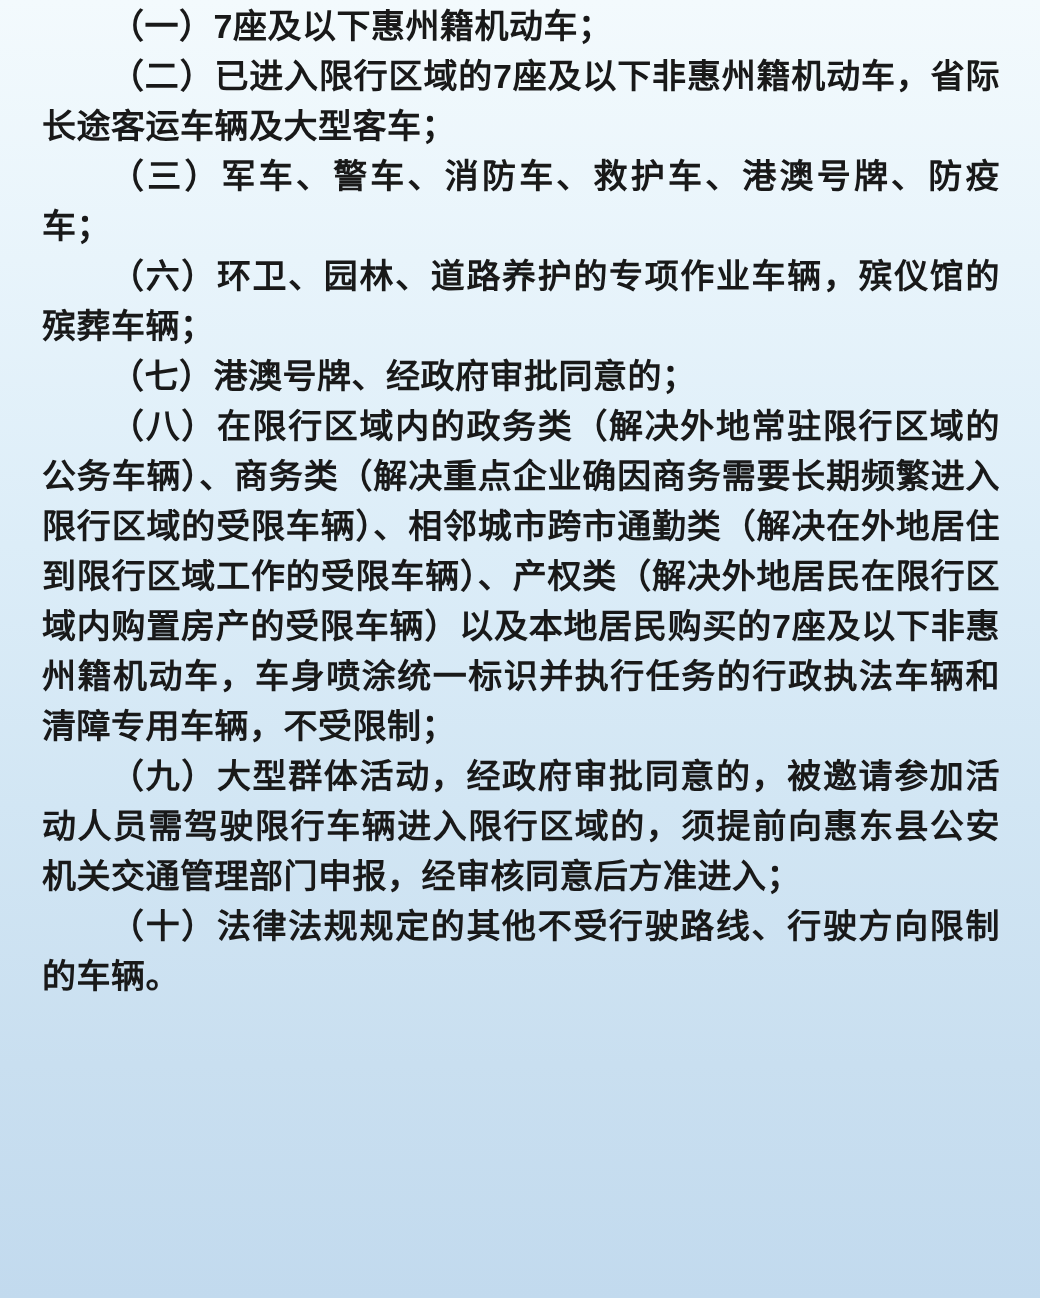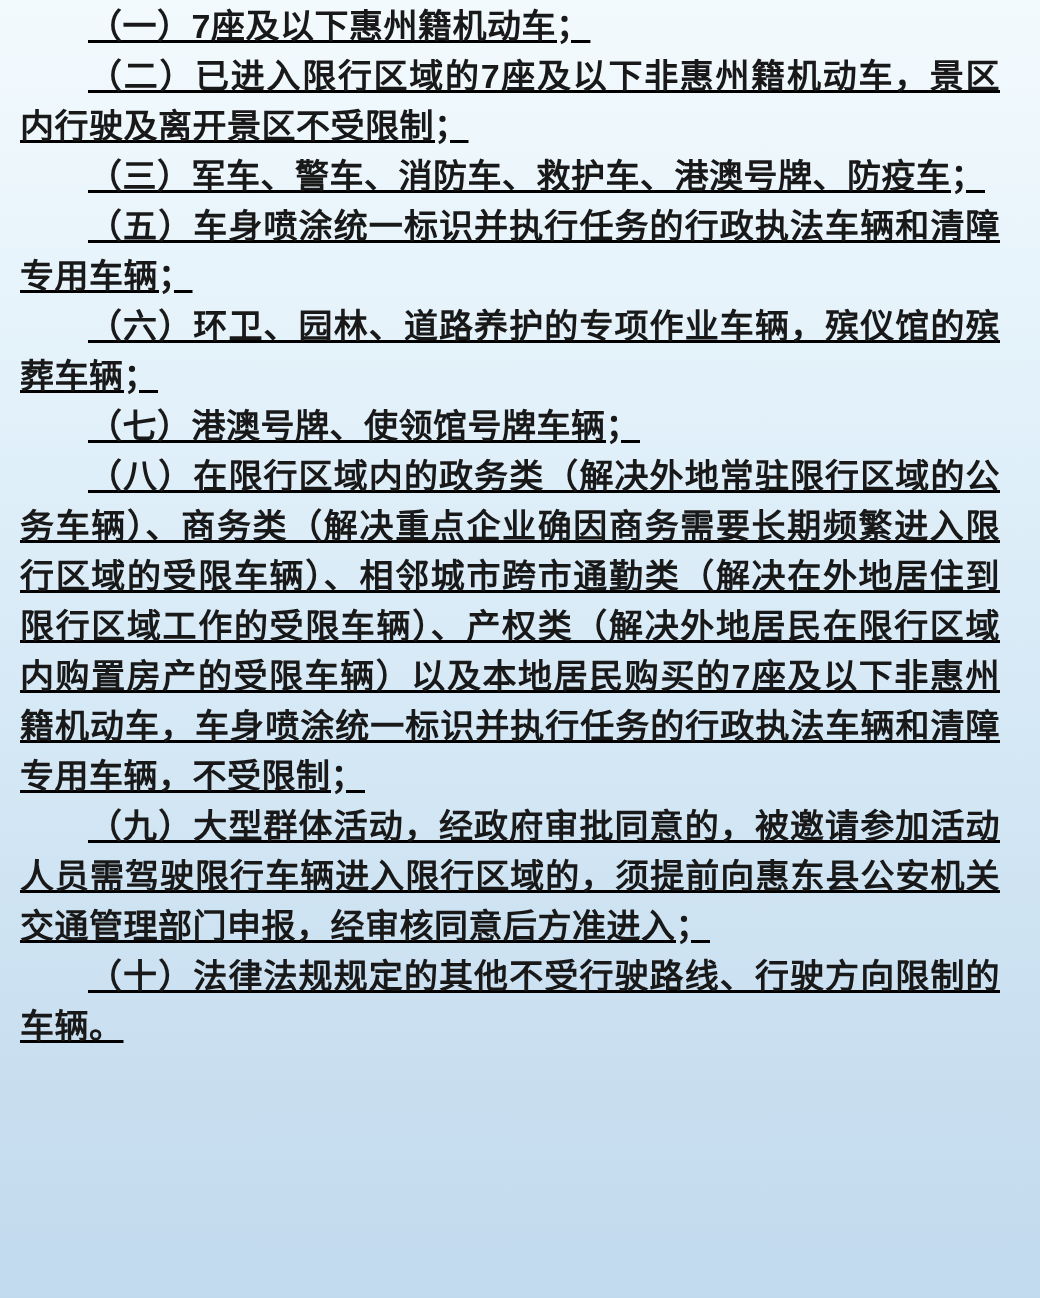--- a/index.html
+++ b/index.html
@@ -16,42 +16,40 @@
       #dcedf8 42%,
       #d2e6f4 62%,
       #c9dff0 82%,
       #c2daee 100%);
     font-family: "Liberation Sans", "DejaVu Sans", sans-serif;
   }
   .doc {
     box-sizing: border-box;
     width: 1040px;
     height: 1298px;
-    padding: 1px 40px 0 20px;
-    text-decoration: underline;
+    padding: 1px 40px 0 42px;
   }
   .para {
     margin: 0;
     font-size: 34px;
     line-height: 50px;
     font-weight: 700;
     color: #191919;
     text-align: justify;
     text-justify: inter-character;
     text-indent: 2em;
     letter-spacing: 0.5px;
     word-break: break-all;
   }
 </style>
 </head>
 <body>
 
 <div class="doc">
   <p class="para">（一）7座及以下惠州籍机动车；</p>
-  <p class="para">（二）已进入限行区域的7座及以下非惠州籍机动车，景区内行驶及离开景区不受限制；</p>
+  <p class="para">（二）已进入限行区域的7座及以下非惠州籍机动车，省际长途客运车辆及大型客车；</p>
   <p class="para">（三）军车、警车、消防车、救护车、港澳号牌、防疫车；</p>
-  <p class="para">（五）车身喷涂统一标识并执行任务的行政执法车辆和清障专用车辆；</p>
   <p class="para">（六）环卫、园林、道路养护的专项作业车辆，殡仪馆的殡葬车辆；</p>
-  <p class="para">（七）港澳号牌、使领馆号牌车辆；</p>
+  <p class="para">（七）港澳号牌、经政府审批同意的；</p>
   <p class="para">（八）在限行区域内的政务类（解决外地常驻限行区域的公务车辆）、商务类（解决重点企业确因商务需要长期频繁进入限行区域的受限车辆）、相邻城市跨市通勤类（解决在外地居住到限行区域工作的受限车辆）、产权类（解决外地居民在限行区域内购置房产的受限车辆）以及本地居民购买的7座及以下非惠州籍机动车，车身喷涂统一标识并执行任务的行政执法车辆和清障专用车辆，不受限制；</p>
   <p class="para">（九）大型群体活动，经政府审批同意的，被邀请参加活动人员需驾驶限行车辆进入限行区域的，须提前向惠东县公安机关交通管理部门申报，经审核同意后方准进入；</p>
   <p class="para">（十）法律法规规定的其他不受行驶路线、行驶方向限制的车辆。</p>
 </div>
 
 </body></html>

